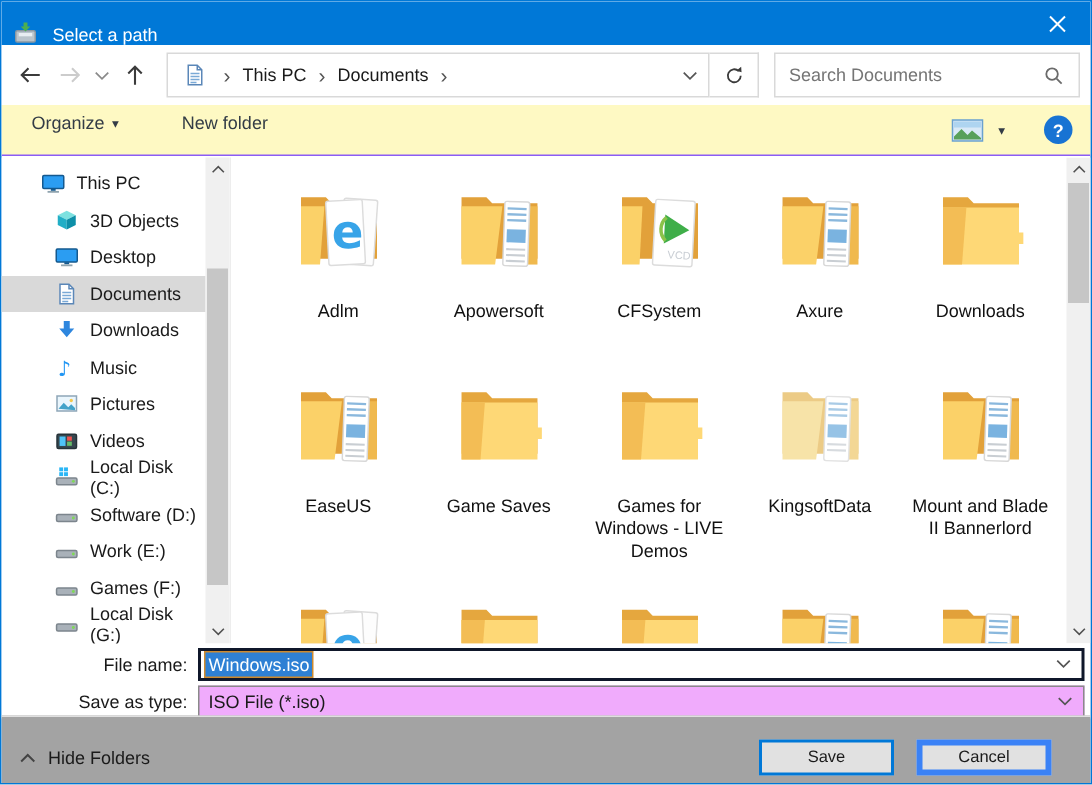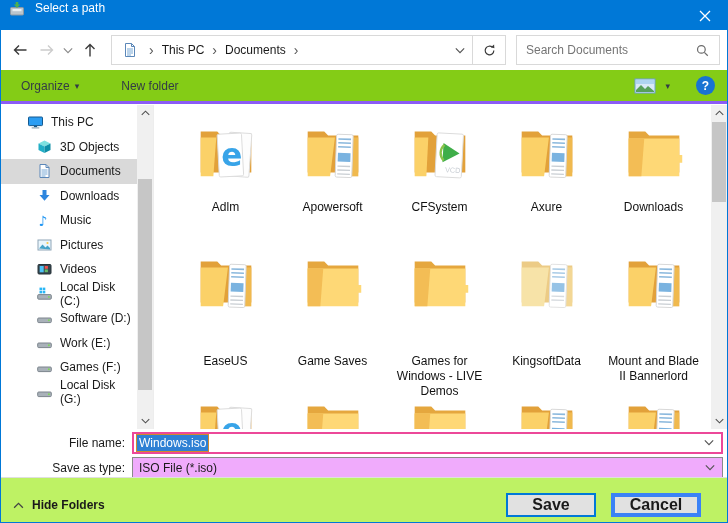--- a/index.html
+++ b/index.html
@@ -3,39 +3,39 @@
 <meta charset="utf-8">
 <style>
   * { box-sizing: border-box; }
   html,body { margin:0; padding:0; background:#c8ccd0; }
   .window {
     position:relative; width:728px; height:523px; background:#fff;
     border:1px solid #0078d7; overflow:hidden;
     font-family:"Liberation Sans", sans-serif; font-size:12px; color:#1a1a1a;
   }
   
-  .titlebar { height:29px; background:#0078d7; display:flex; align-items:flex-start; color:#fff; }
+  .titlebar { height:29px; background:#0078d7; display:flex; align-items:flex-end; color:#fff; }
   .titlebar .appicon { width:16px; height:16px; margin-left:8px; }
   .titlebar .title { margin-left:10px; font-size:12px; }
   .titlebar .close { margin-left:auto; width:45px; height:100%; display:flex; align-items:center; justify-content:center; cursor:default; }
   
   .navbar { height:40px; display:flex; align-items:center; background:#fff; }
   .navbtn { width:26px; height:26px; display:flex; align-items:center; justify-content:center; }
   .nav-back { margin-left:6px; }
   .crumb-group { display:flex; margin-left:8px; }
   .crumbbox { width:362px; height:30px; border:1px solid #d9d9d9; display:flex; align-items:center; background:#fff; padding-left:6px; }
   .crumbbox .cicon { width:16px; height:16px; margin:0 4px; }
   .crumb-sep { color:#555; font-size:14px; padding:0 7px; }
   .crumb-item { color:#1a1a1a; padding:0 1px; }
   .crumb-dropdown { margin-left:auto; width:24px; text-align:center; color:#777; }
   .refreshbox { width:33px; height:30px; border:1px solid #d9d9d9; border-left:none; display:flex; align-items:center; justify-content:center; }
   .searchbox { margin-left:10px; width:204px; height:30px; border:1px solid #d9d9d9; display:flex; align-items:center; padding:0 9px; }
   .searchbox input { flex:1; border:none; outline:none; font:italic 12px "Liberation Sans",sans-serif; color:#767676; background:transparent; padding:0; font-style:normal; }
   
-  .toolbar { height:34px; display:flex; align-items:center; background:#84cc16; border-bottom:3px solid #8b5cf6; color:#333c46; }
+  .toolbar { height:34px; display:flex; background:#fef9c3; border-bottom:1px solid #8b5cf6; color:#333c46; }
   .tbtn { display:flex; align-items:center; padding:0 8px; height:24px; }
   .tbtn .caret { font-size:9px; margin-left:5px; color:#333c46; }
   .tb-organize { margin-left:12px; }
   .tb-newfolder { margin-left:26px; }
   .tb-right { margin-left:auto; display:flex; align-items:center; }
   .viewbtn { display:flex; align-items:center; margin-right:26px; }
   .viewbtn .caret { font-size:9px; margin-left:9px; color:#333c46; }
   .helpbtn { width:19px; height:19px; border-radius:50%; background:#1873d3; color:#fff; display:flex; align-items:center; justify-content:center; font-size:12px; font-weight:bold; margin-right:12px; }
   
   .content { position:absolute; top:104px; left:0; right:0; height:324px; display:flex; }
@@ -46,36 +46,36 @@
   .srow .sic { width:17px; height:16px; flex:0 0 17px; margin-right:7px; }
   .srow.root { padding-left:26px; }
   .srow.child { padding-left:35px; }
   .sbar { position:absolute; right:0; top:0; bottom:0; width:16px; background:#f0f0f0; }
   .sbar .arr { position:absolute; left:0; width:16px; height:16px; display:flex; align-items:center; justify-content:center; color:#505050; }
   .sbar .arr.up { top:0; } .sbar .arr.dn { bottom:0; }
   .sbar .thumb { position:absolute; left:1px; width:14px; background:#c6c6c6; }
   .main { position:relative; flex:1; border-left:1px solid #ededed; overflow:hidden; background:#fff; }
   .grid { position:absolute; left:18px; top:11px; display:grid; grid-template-columns:repeat(5,107px); }
   .cell { width:107px; display:flex; flex-direction:column; align-items:center; }
-  .cell.r1 { height:130px;align-items:center; } .cell.r2 { height:145px;gap:24px; } .cell.r3 { height:45px; overflow:hidden; }
+  .cell.r1 { height:130px;align-items:center; } .cell.r2 { height:145px; } .cell.r3 { height:45px; overflow:hidden; }
   .fico { width:74px; height:74px; flex:0 0 74px; }
   .flabel { margin-top:10px; max-width:100px; text-align:center; line-height:15px; color:#111; }
   
   .fields { position:absolute; top:428px; left:0; right:0; height:50px; background:#fff; }
   .frow { display:flex; align-items:center; height:23px; margin-top:2px; }
   .flab { width:131px; text-align:right; padding-right:7px; }
-  .fname-input { flex:1; margin-right:4px; height:22px; border:2px solid #ec4899; background:#fff; display:flex; align-items:center; padding-left:3px; position:relative; }
+  .fname-input { flex:1; margin-right:4px; height:22px; border:2px solid #0f172a; background:#fff; display:flex; align-items:center; padding-left:3px; position:relative; }
   .selspan { background:#2e80d4; color:#fff; padding:1px 2px; box-shadow:0 0 0 1px #cf8a2d; }
   .fname-input .chev, .combo .chev { position:absolute; right:7px; color:#555; }
   .combo { flex:1; margin-right:4px; height:22px; border:1px solid #8a8a8a; background:#f0abfc; display:flex; align-items:center; padding-left:6px; position:relative; }
   
-  .footer { position:absolute; bottom:0; left:0; right:0; height:45px; background:#bef264; border-top:1px solid #dfdfdf; display:flex; align-items:center; padding-top:10px;font-weight:bold; }
+  .footer { position:absolute; bottom:0; left:0; right:0; height:45px; background:#a3a3a3; border-top:1px solid #dfdfdf; display:flex; align-items:center; padding-top:10px; }
   .hidefolders { display:flex; align-items:center; margin-left:12px; color:#1a1a1a; }
   .hidefolders svg { margin-right:8px; }
-  .btn { width:90px; height:24px; display:flex; align-items:center; justify-content:center; background:#e1e1e1; font-size:16px; }
+  .btn { width:90px; height:24px; display:flex; align-items:center; justify-content:center; background:#e1e1e1; font-size:11px; }
   .btn-save { margin-left:auto; border:2px solid #0078d7; }
   .btn-cancel { margin-left:15px; margin-right:26px; border:4px solid #3b82f6; }
   .chevsvg { display:block; }
 </style>
 </head>
 <body>
 
 <svg width="0" height="0" style="position:absolute">
   <defs>
     <symbol id="f-empty" viewBox="0 0 76 76">
@@ -289,20 +289,26 @@
               <use href="#i-pc"></use>
             </svg>
           <span>This PC</span>
         </div>
         <div class="srow child">
           <svg class="sic">
               <use href="#i-cube"></use>
             </svg>
           <span>3D Objects</span>
         </div>
+        <div class="srow child">
+          <svg class="sic">
+              <use href="#i-pc"></use>
+            </svg>
+          <span>Desktop</span>
+        </div>
         <div class="srow child sel">
           <svg class="sic">
               <use href="#i-doc"></use>
             </svg>
           <span>Documents</span>
         </div>
         <div class="srow child">
           <svg class="sic">
               <use href="#i-down"></use>
             </svg>

